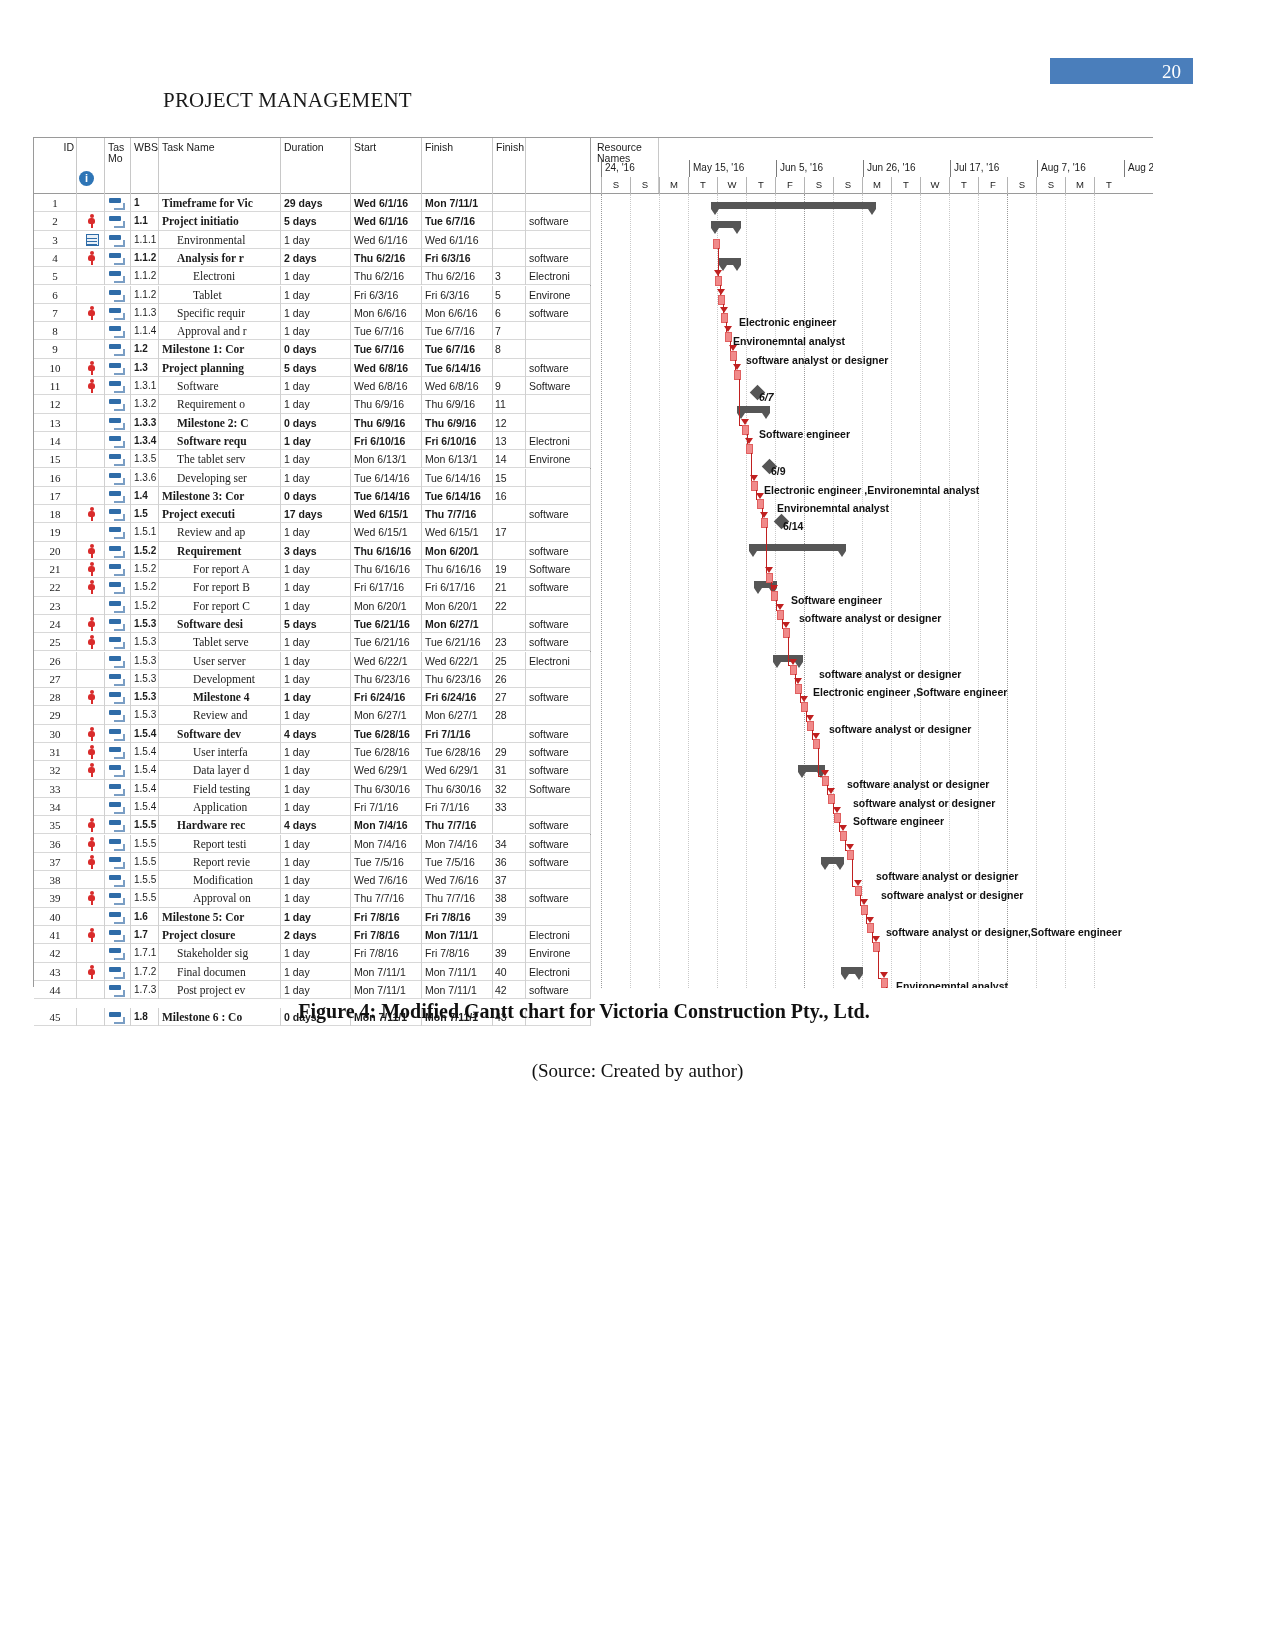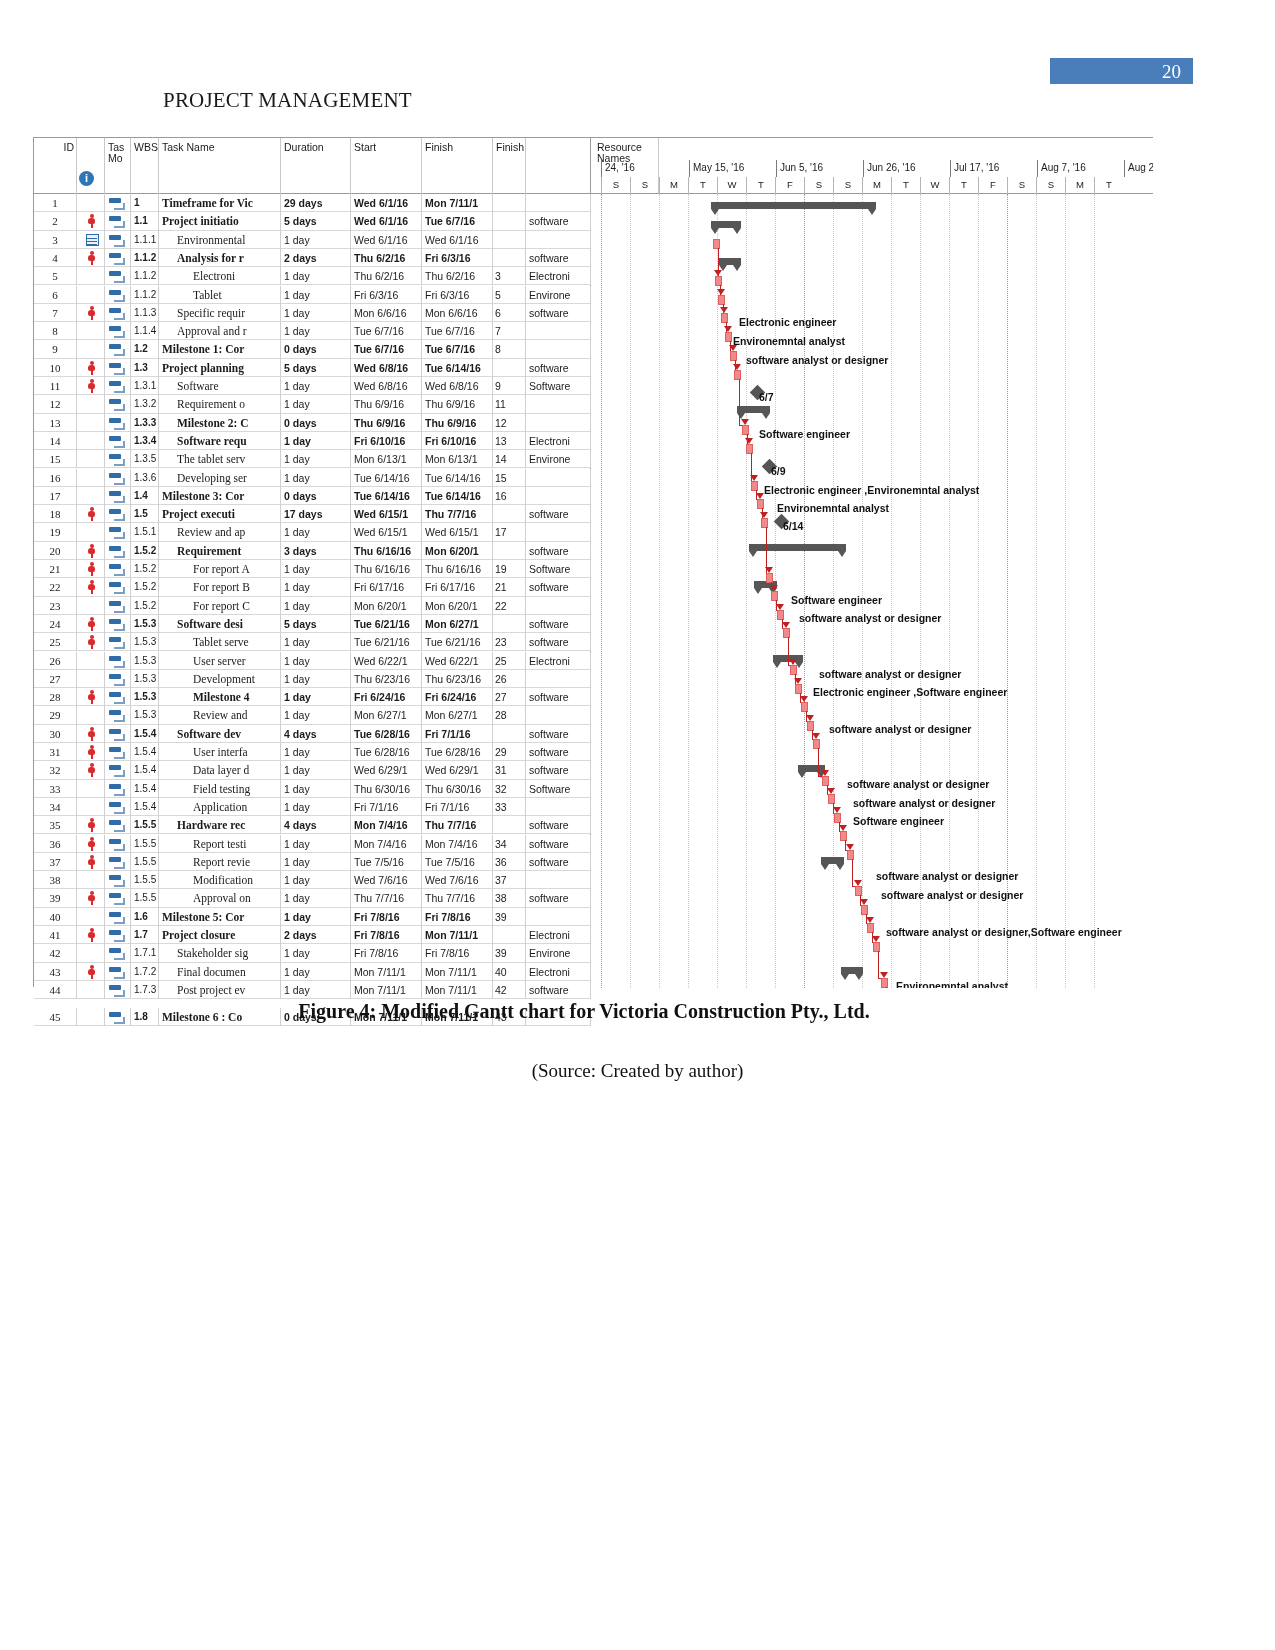--- a/index.html
+++ b/index.html
@@ -1295,21 +1295,21 @@
         <div class="link-h" style="left: 287px; top: 784px; width: 5px;"></div>
         <div class="link-head" style="left: 289px; top: 778px;"></div>
         <div class="taskbar" style="left: 290px; top: 784px; width: 7px;"></div>
         <div class="link-v" style="left: 295px; top: 793px; height: 10px;"></div>
         <div class="milestone" style="left: 161px; top: 193px;"></div>
         <div class="milestone" style="left: 173px; top: 267px;"></div>
         <div class="milestone" style="left: 185px; top: 322px;"></div>
         <div class="bar-label" style="left: 148px; top: 122px;">Electronic engineer</div>
         <div class="bar-label" style="left: 142px; top: 141px;">Environemntal analyst</div>
         <div class="bar-label" style="left: 155px; top: 160px;">software analyst or designer</div>
-        <div class="bar-label" style="left: 168px; top: 197px;">6/7</div>
+        <div class="bar-label" style="left: 168px; top: 197px; font-style: italic;">6/7</div>
         <div class="bar-label" style="left: 168px; top: 234px;">Software engineer</div>
         <div class="bar-label" style="left: 180px; top: 271px;">6/9</div>
         <div class="bar-label" style="left: 173px; top: 290px;">Electronic engineer ,Environemntal analyst</div>
         <div class="bar-label" style="left: 186px; top: 308px;">Environemntal analyst</div>
         <div class="bar-label" style="left: 192px; top: 326px;">6/14</div>
         <div class="bar-label" style="left: 200px; top: 400px;">Software engineer</div>
         <div class="bar-label" style="left: 208px; top: 418px;">software analyst or designer</div>
         <div class="bar-label" style="left: 228px; top: 474px;">software analyst or designer</div>
         <div class="bar-label" style="left: 222px; top: 492px;">Electronic engineer ,Software engineer</div>
         <div class="bar-label" style="left: 238px; top: 529px;">software analyst or designer</div>

